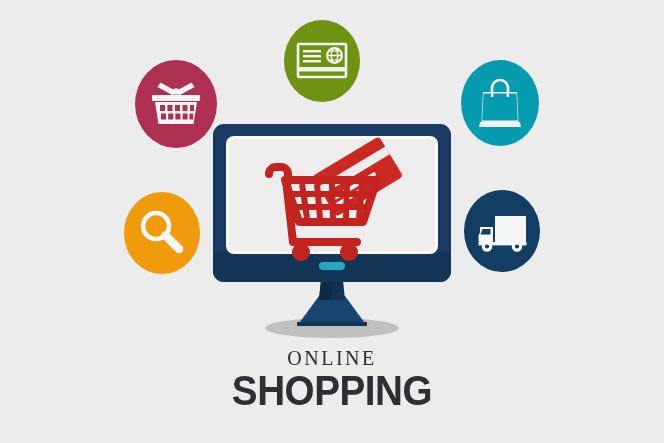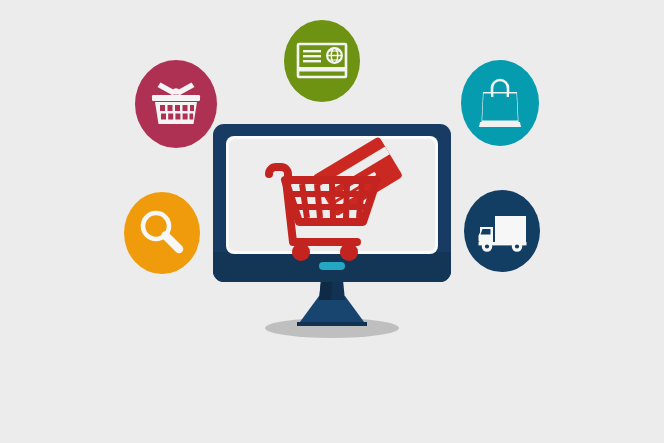--- a/index.html
+++ b/index.html
@@ -227,14 +227,18 @@
         <path d="M79 58 L86 120 L150 120" fill="none" stroke="#c4241f" stroke-width="8" stroke-linecap="round" stroke-linejoin="round"></path>
 
         <circle cx="94" cy="130" r="9" fill="#c4241f"></circle>
         <circle cx="142" cy="130" r="9" fill="#c4241f"></circle>
         <rect x="90" y="118" width="8" height="8" fill="#c4241f"></rect>
         <rect x="138" y="118" width="8" height="8" fill="#c4241f"></rect>
       </g>
     </svg>
   </div>
 
+  <div id="caption">
+    <span id="caption-online">ONLINE</span>
+    <span id="caption-shopping">SHOPPING</span>
+  </div>
 
 </div>
 
 </body></html>

